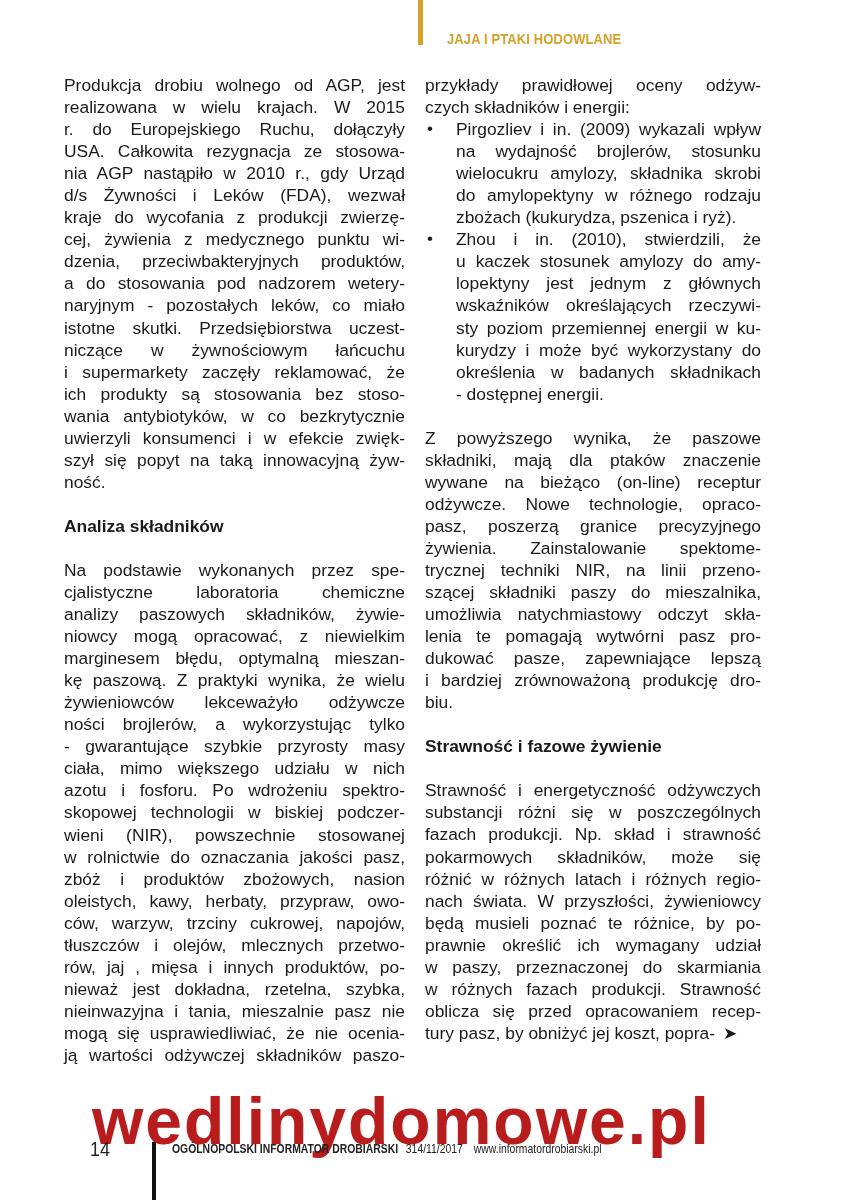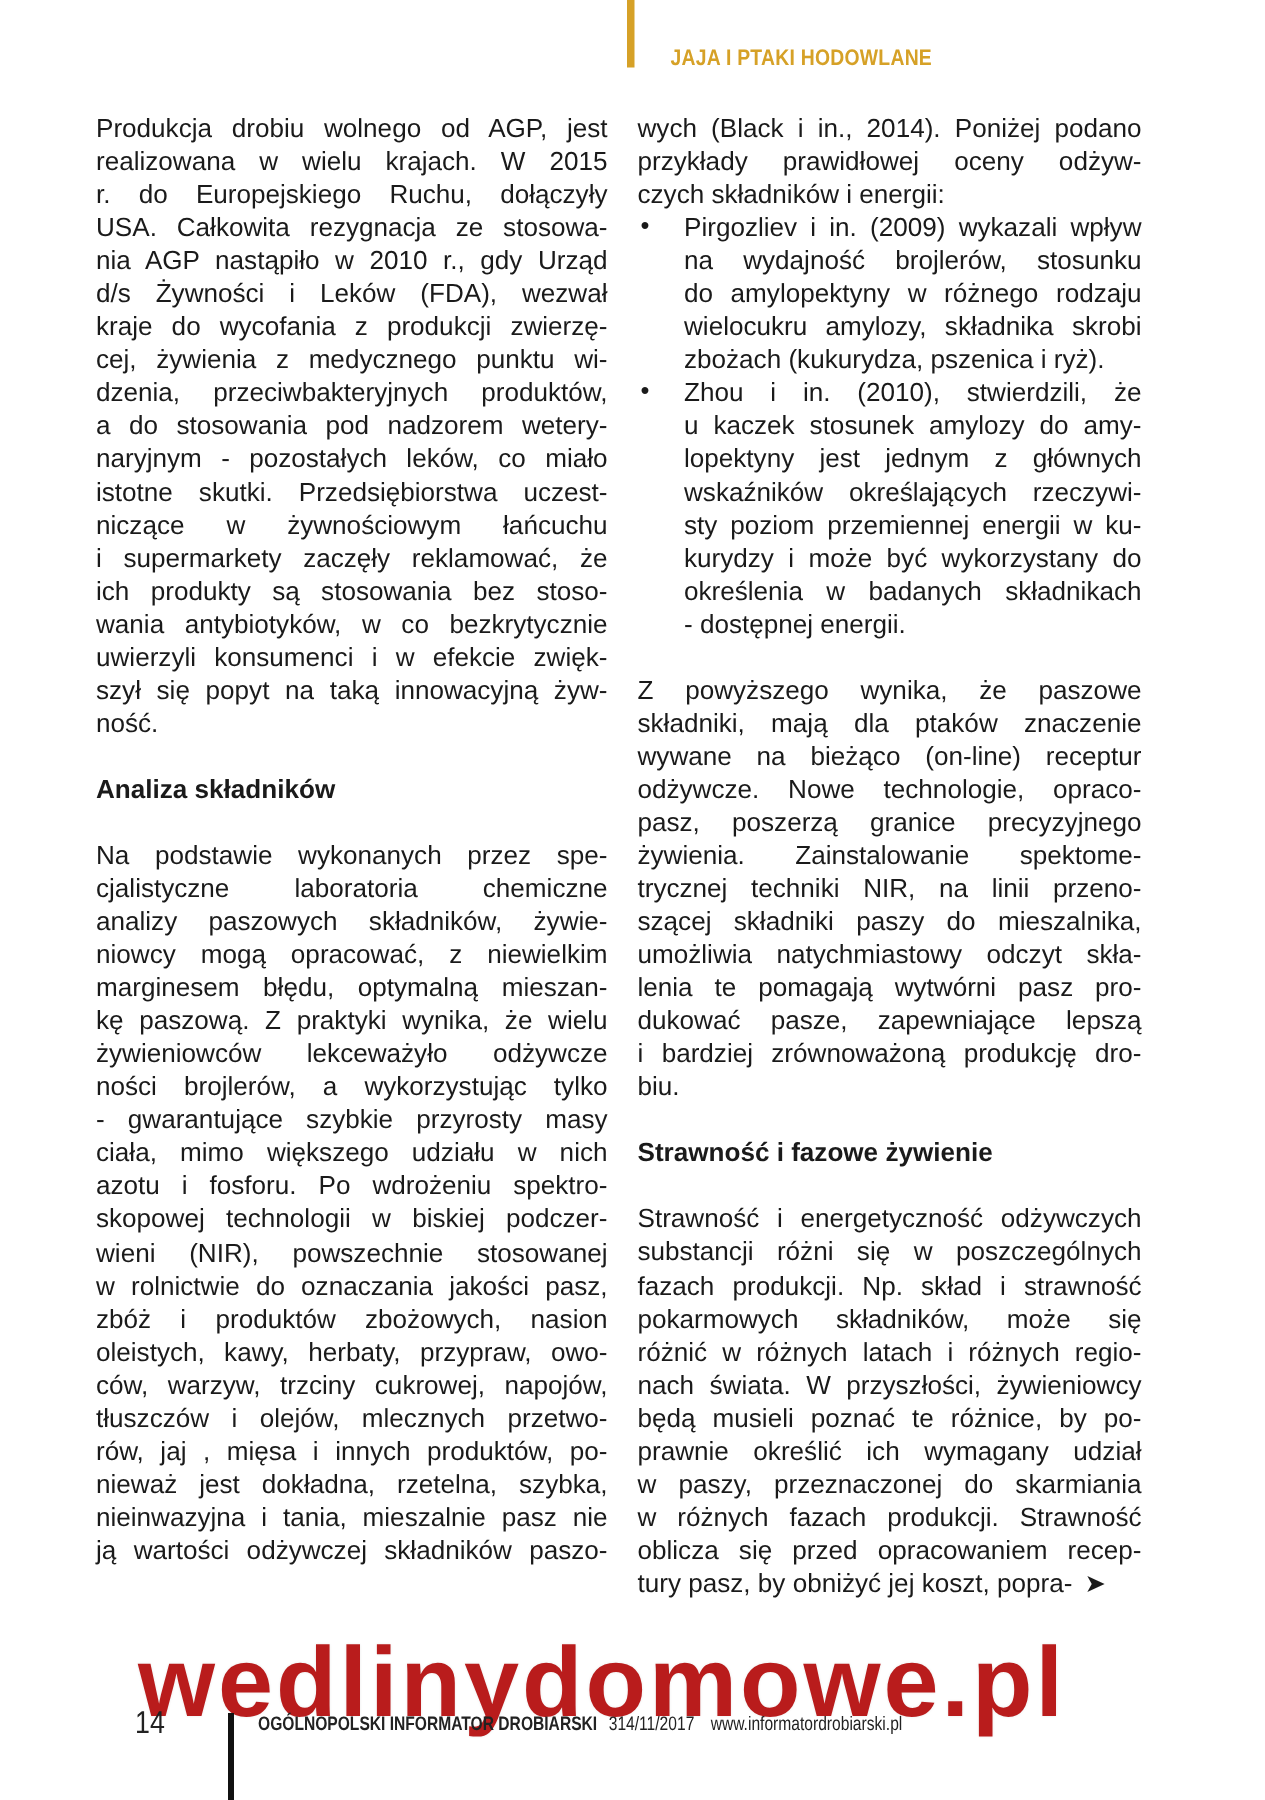--- a/index.html
+++ b/index.html
@@ -108,38 +108,38 @@
         <span class="line">skopowej technologii w biskiej podczer-</span>
         <span class="line">wieni (NIR), powszechnie stosowanej</span>
         <span class="line">w rolnictwie do oznaczania jakości pasz,</span>
         <span class="line">zbóż i produktów zbożowych, nasion</span>
         <span class="line">oleistych, kawy, herbaty, przypraw, owo-</span>
         <span class="line">ców, warzyw, trzciny cukrowej, napojów,</span>
         <span class="line">tłuszczów i olejów, mlecznych przetwo-</span>
         <span class="line">rów, jaj , mięsa i innych produktów, po-</span>
         <span class="line">nieważ jest dokładna, rzetelna, szybka,</span>
         <span class="line">nieinwazyjna i tania, mieszalnie pasz nie</span>
+        <span class="line">mogą się usprawiedliwiać, że nie ocenia-</span>
         <span class="line">ją wartości odżywczej składników paszo-</span>
       </div>
   </div>
 
   <div class="col col-right">
     <div class="para">
-        <span class="line">wych (Black i in., 2014). Poniżej podano</span>
         <span class="line">przykłady prawidłowej oceny odżyw-</span>
         <span class="line last">czych składników i energii:</span>
       </div>
     <div>
       <div class="bullet-item">
         <span class="bullet-dot">•</span>
         <div class="para">
             <span class="line">Pirgozliev i in. (2009) wykazali wpływ</span>
             <span class="line">na wydajność brojlerów, stosunku</span>
+            <span class="line">wielocukru amylozy, składnika skrobi</span>
             <span class="line">do amylopektyny w różnego rodzaju</span>
-            <span class="line">wielocukru amylozy, składnika skrobi</span>
             <span class="line last">zbożach (kukurydza, pszenica i ryż).</span>
           </div>
       </div>
       <div class="bullet-item">
         <span class="bullet-dot">•</span>
         <div class="para">
             <span class="line">Zhou i in. (2010), stwierdzili, że</span>
             <span class="line">u kaczek stosunek amylozy do amy-</span>
             <span class="line">lopektyny jest jednym z głównych</span>
             <span class="line">wskaźników określających rzeczywi-</span>

